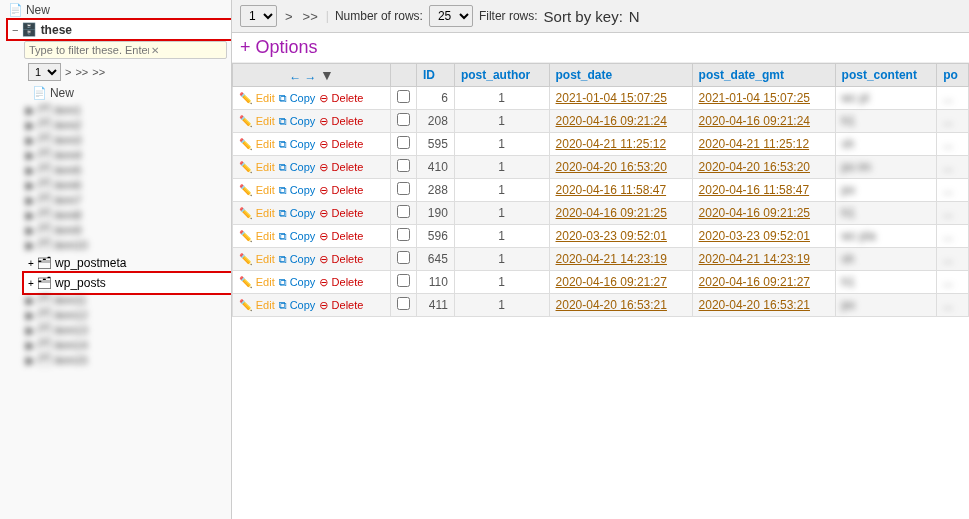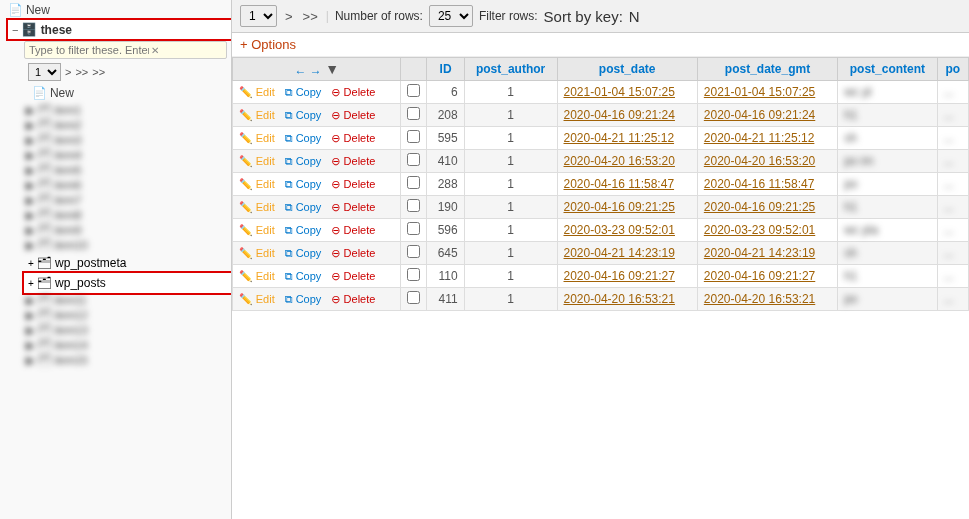--- a/index.html
+++ b/index.html
@@ -106,56 +106,56 @@
       border: 2px solid #d00;
       padding: 2px 6px;
       font-size: 12px;
       border-radius: 2px;
       width: 150px;
     }
     .sort-label { font-size: 15px; color: #333; }
 
     .options-bar {
       padding: 4px 8px;
-      font-size: 13px;
-      color: #c2410c;
+      font-size: 18px;
+      color: #a21caf;
       cursor: pointer;
       border-bottom: 1px solid #eee;
     }
 
     
     .table-wrapper {
       overflow: auto;
       flex: 1;
     }
     table {
       border-collapse: collapse;
       width: 100%;
       font-size: 12px;
     }
     thead th {
       background: #e8e8e8;
       border: 1px solid #ccc;
       padding: 3px 6px;
       white-space: nowrap;
-      text-align: center;
+      text-align: left;
       position: sticky;
       top: 0;
       z-index: 1;
     }
     thead th.sortable { cursor: pointer; color: #0077cc; }
     thead th.nav-arrows { text-align: center; }
     tbody tr:nth-child(even) { background: #f5f5f5; }
     tbody tr:nth-child(odd) { background: #fff; }
     tbody td {
       border: 1px solid #ddd;
       padding: 3px 6px;
       white-space: nowrap;
     }
-    .action-cell { display: flex; align-items: center; gap: 10px; }
+    .action-cell { display: flex; align-items: center; gap: 4px; }
     .act-edit { color: #f5a623; font-size: 11px; cursor: pointer; display: flex; align-items: center; gap: 1px; }
     .act-copy { color: #0077cc; font-size: 11px; cursor: pointer; display: flex; align-items: center; gap: 1px; }
     .act-delete { color: #cc0000; font-size: 11px; cursor: pointer; display: flex; align-items: center; gap: 1px; }
     .cb-cell { text-align: center; }
     .id-cell { text-align: right; color: #555; }
     .num-cell { text-align: center; color: #555; }
     .date-cell { color: #a16207; text-decoration: underline; }
     .content-cell { color: #555; max-width: 60px; overflow: hidden; text-overflow: ellipsis; }
     .blurred-cell { filter: blur(3px); }
     .sort-arrow { font-size: 14px; color: #555; }

